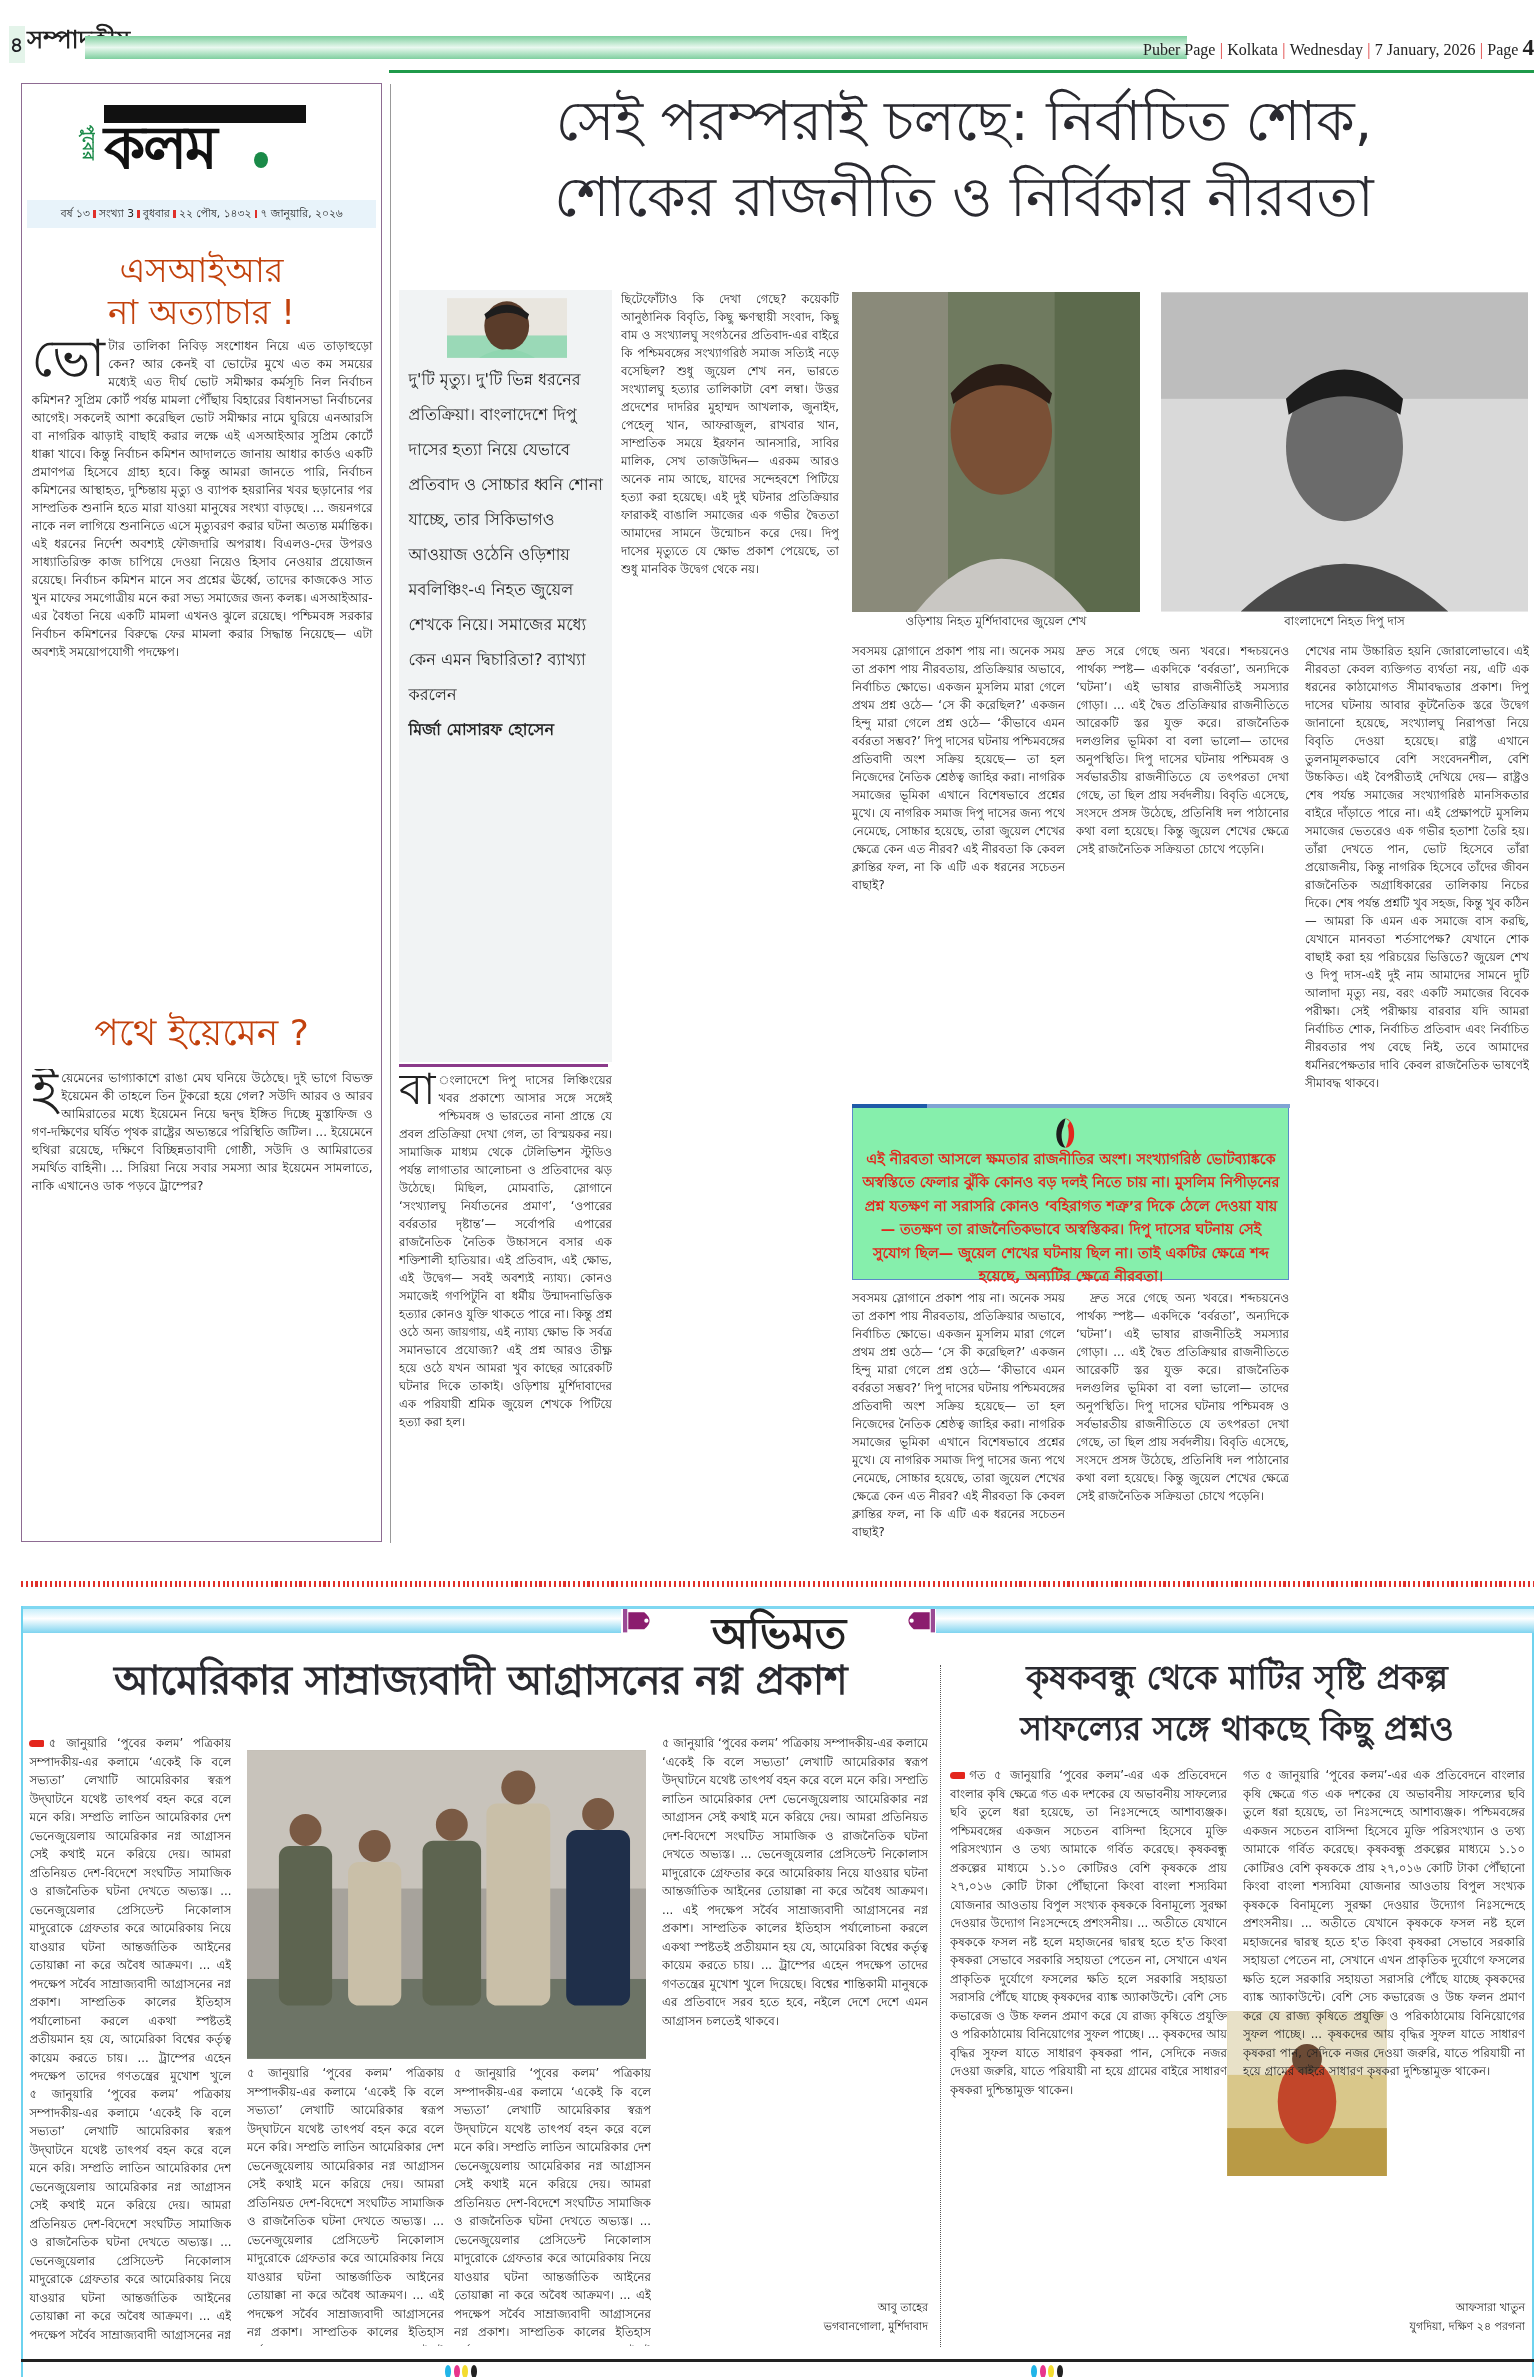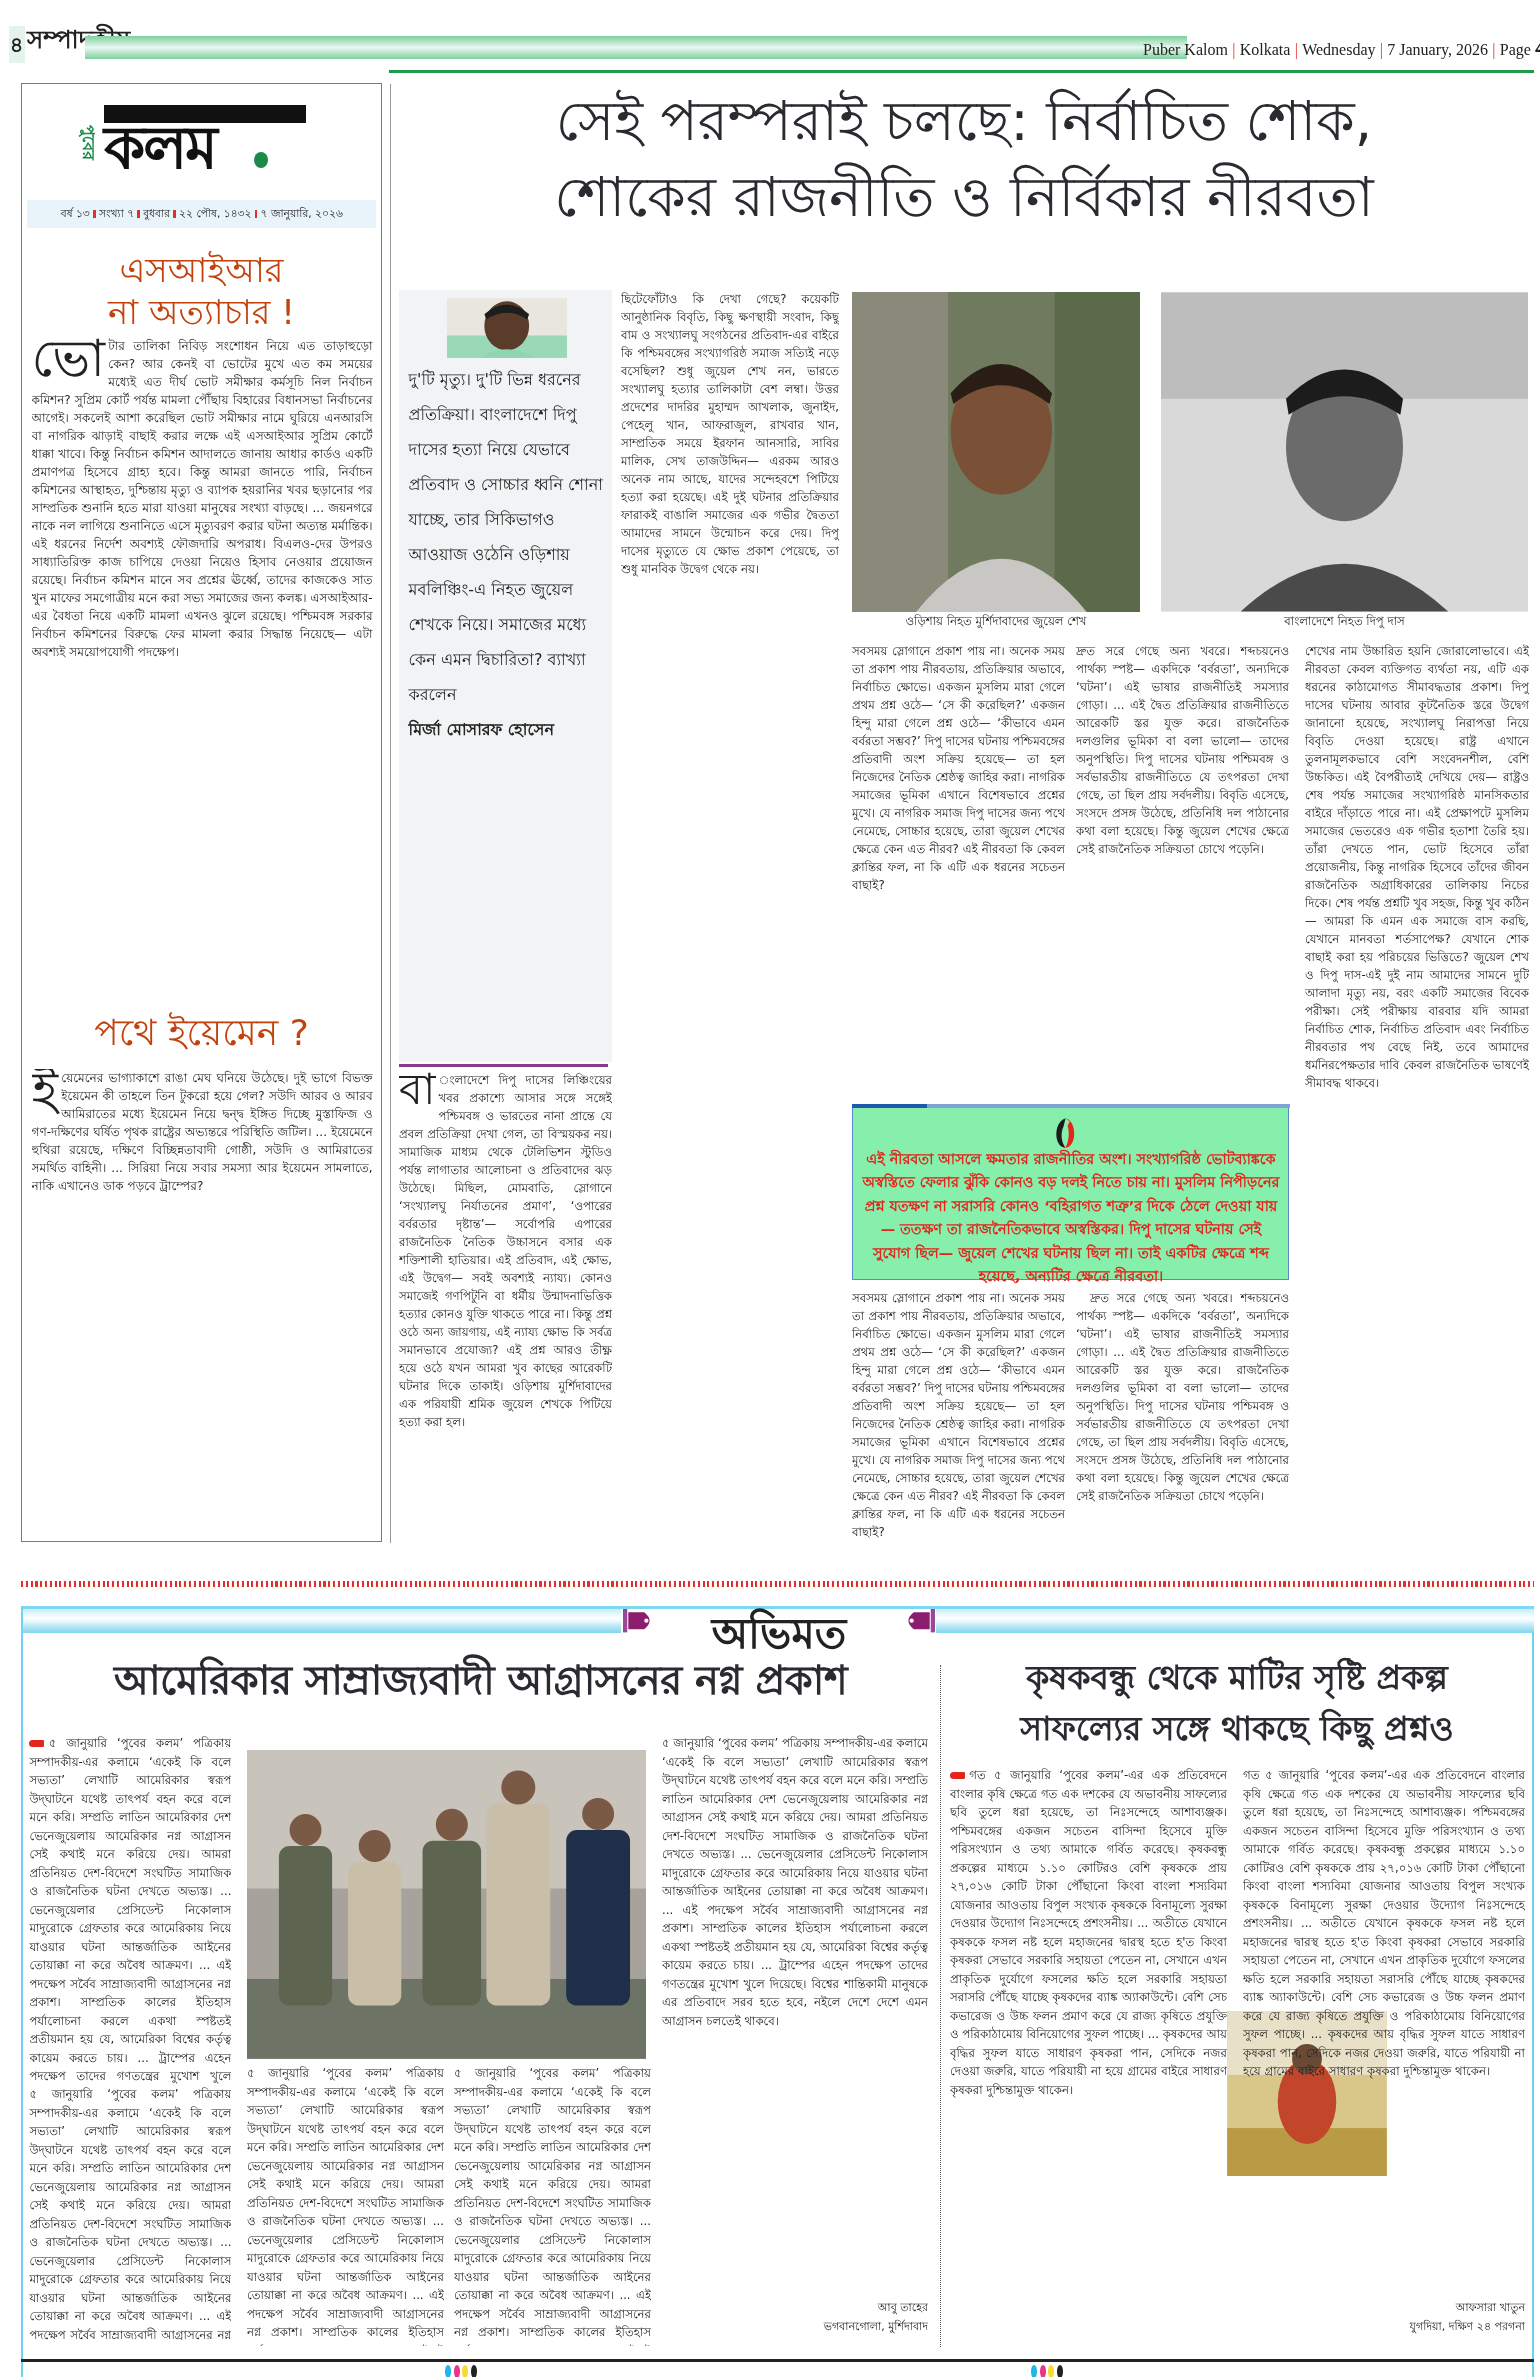--- a/index.html
+++ b/index.html
@@ -77,33 +77,33 @@
   .reg { position: absolute; top: 2365px; width: 6.4px; height: 12.8px; border-radius: 50%; }
 </style>
 </head>
 <body>
 
 <div class="topbar">
   <div class="pgnum">৪</div>
   <div class="section-name">সম্পাদকীয়</div>
   <div class="green-bar"></div>
   <div class="masthead-info">
-    <span>Puber Kalom</span><span class="sep">|</span><span>Kolkata</span><span class="sep">|</span><span>Wednesday</span><span class="sep">|</span><span>7 January, 2026</span><span class="sep">|</span><span>Page</span> <span class="big">4</span>
+    <span>Puber Page</span><span class="sep">|</span><span>Kolkata</span><span class="sep">|</span><span>Wednesday</span><span class="sep">|</span><span>7 January, 2026</span><span class="sep">|</span><span>Page</span> <span class="big">4</span>
   </div>
 </div>
 
 <div class="editorial">
   <div class="logo">
     <div class="pre">পুবের</div>
     <div class="bar"></div>
     <div class="word">কলম</div>
     <div class="dot"></div>
   </div>
   <div class="dateline">
-    <span>বর্ষ ১৩</span><span class="sq"></span><span>সংখ্যা ৭</span><span class="sq"></span><span>বুধবার</span><span class="sq"></span><span>২২ পৌষ, ১৪৩২</span><span class="sq"></span><span>৭ জানুয়ারি, ২০২৬</span>
+    <span>বর্ষ ১৩</span><span class="sq"></span><span>সংখ্যা 3</span><span class="sq"></span><span>বুধবার</span><span class="sq"></span><span>২২ পৌষ, ১৪৩২</span><span class="sq"></span><span>৭ জানুয়ারি, ২০২৬</span>
   </div>
 
   <div class="ed-h" style="top:160px;">এসআইআর</div>
   <div class="ed-h" style="top:202px;">না অত্যাচার !</div>
   <div class="ed-body" style="top:253px; height:575px; overflow:hidden;">
     <span class="dropcap">ভো</span><span>টার তালিকা নিবিড় সংশোধন নিয়ে এত তাড়াহুড়ো কেন? আর কেনই বা ভোটের মুখে এত কম সময়ের মধ্যেই এত দীর্ঘ ভোট সমীক্ষার কর্মসূচি নিল নির্বাচন কমিশন? সুপ্রিম কোর্ট পর্যন্ত মামলা পৌঁছায় বিহারের বিধানসভা নির্বাচনের আগেই। সকলেই আশা করেছিল ভোট সমীক্ষার নামে ঘুরিয়ে এনআরসি বা নাগরিক ঝাড়াই বাছাই করার লক্ষে এই এসআইআর সুপ্রিম কোর্টে ধাক্কা খাবে। কিন্তু নির্বাচন কমিশন আদালতে জানায় আধার কার্ডও একটি প্রমাণপত্র হিসেবে গ্রাহ্য হবে। কিন্তু আমরা জানতে পারি, নির্বাচন কমিশনের আস্থাহত, দুশ্চিন্তায় মৃত্যু ও ব্যাপক হয়রানির খবর ছড়ানোর পর সাম্প্রতিক শুনানি হতে মারা যাওয়া মানুষের সংখ্যা বাড়ছে। ... জয়নগরে নাকে নল লাগিয়ে শুনানিতে এসে মৃত্যুবরণ করার ঘটনা অত্যন্ত মর্মান্তিক। এই ধরনের নির্দেশ অবশ্যই ফৌজদারি অপরাধ। বিএলও-দের উপরও সাধ্যাতিরিক্ত কাজ চাপিয়ে দেওয়া নিয়েও হিসাব নেওয়ার প্রয়োজন রয়েছে। নির্বাচন কমিশন মানে সব প্রশ্নের ঊর্ধ্বে, তাদের কাজকেও সাত খুন মাফের সমগোত্রীয় মনে করা সভ্য সমাজের জন্য কলঙ্ক। এসআইআর-এর বৈধতা নিয়ে একটি মামলা এখনও ঝুলে রয়েছে। পশ্চিমবঙ্গ সরকার নির্বাচন কমিশনের বিরুদ্ধে ফের মামলা করার সিদ্ধান্ত নিয়েছে— এটা অবশ্যই সময়োপযোগী পদক্ষেপ।</span>
   </div>
 
   <div class="ed-h" style="top:921px; font-size:36px;">পথে ইয়েমেন ?</div>
   <div class="ed-body" style="top:985px; height:458px; overflow:hidden;">

